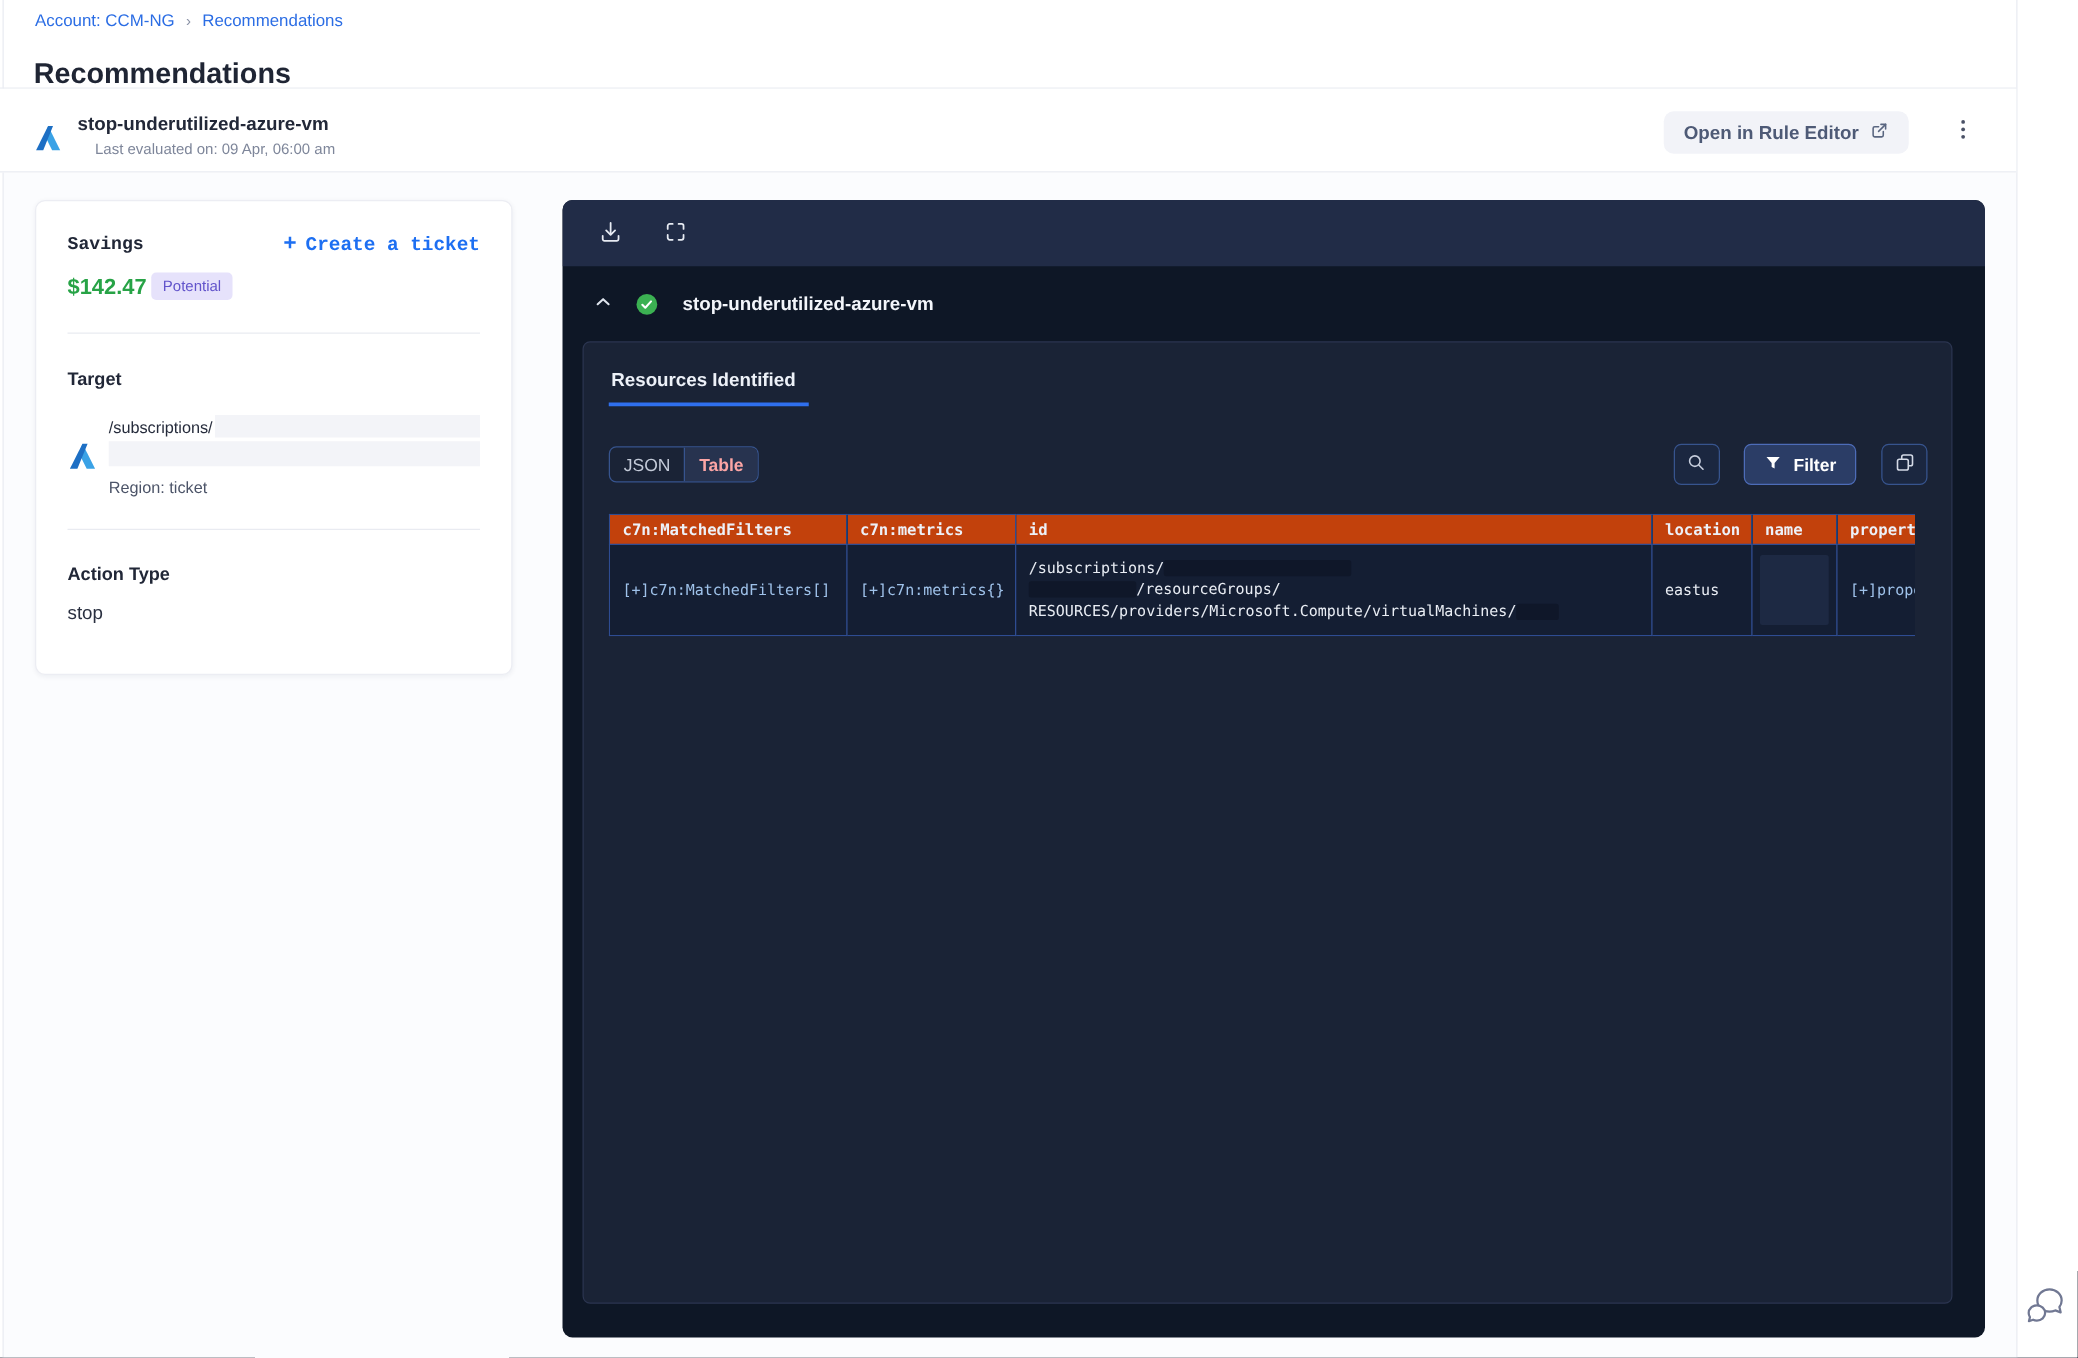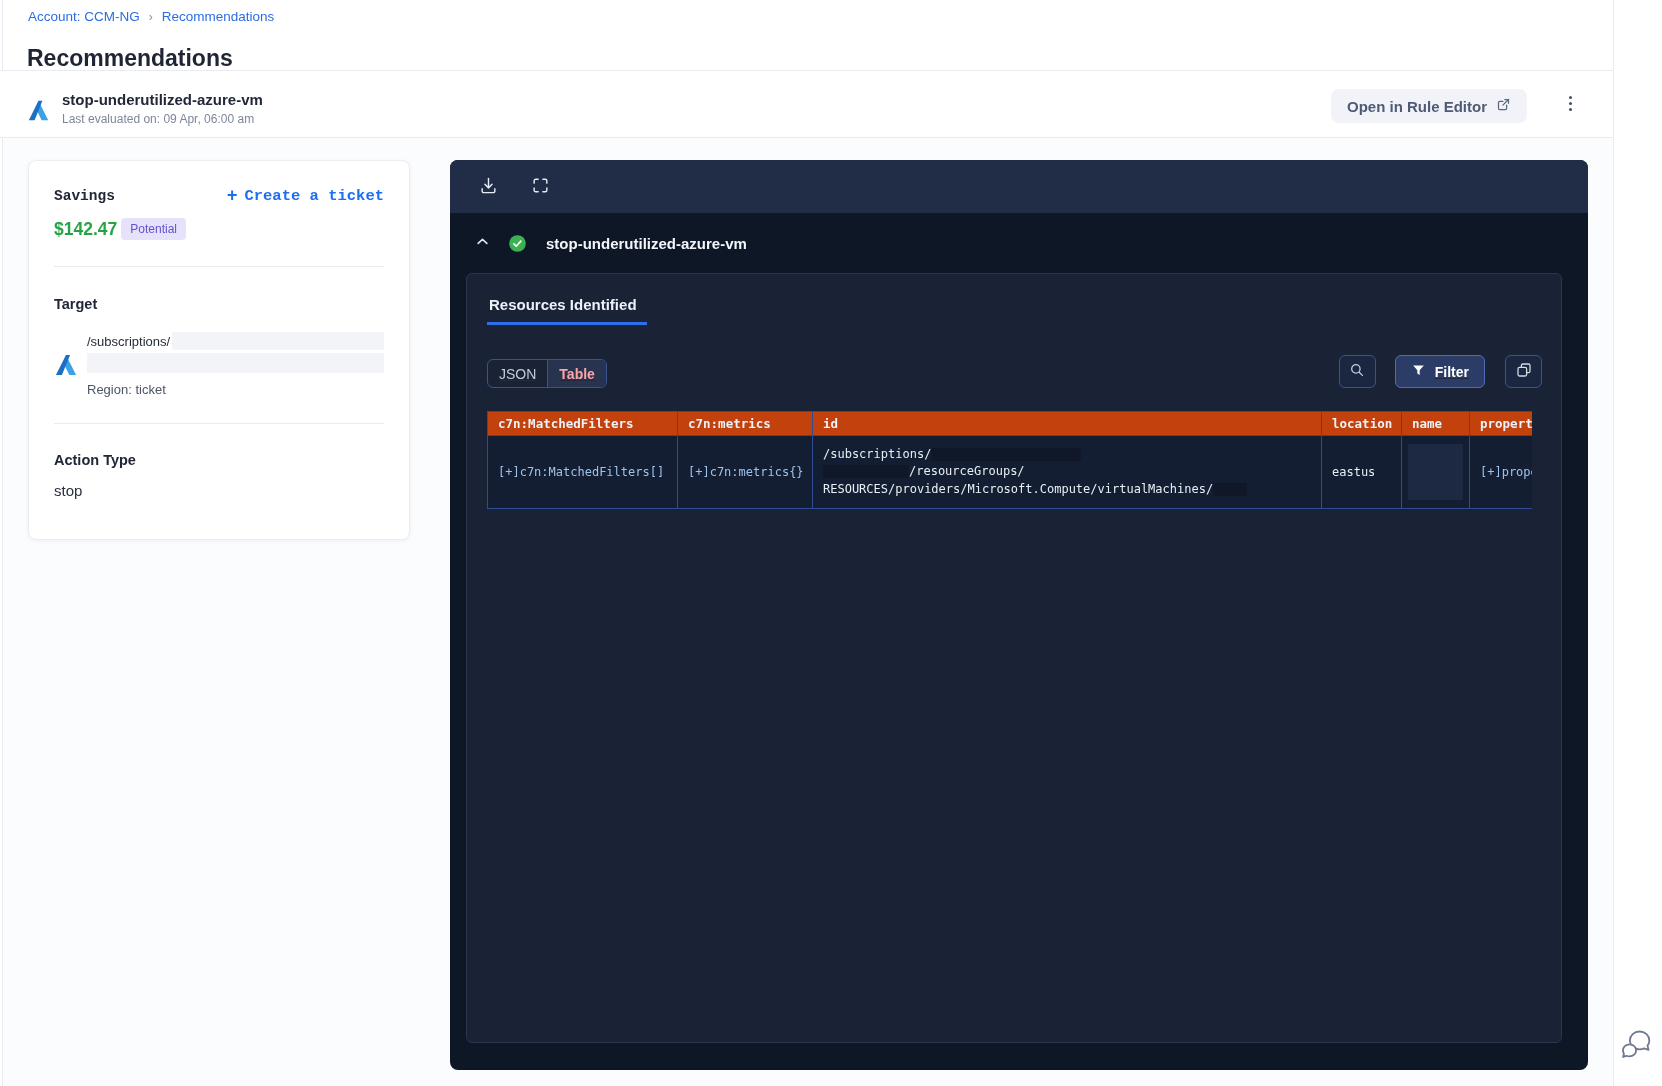--- a/index.html
+++ b/index.html
@@ -13,21 +13,21 @@
   .breadcrumb{position:absolute;left:28px;top:9px;display:flex;align-items:center;gap:9px;font-size:13.5px;}
   .crumb{color:#2b6de4;cursor:pointer;}
   .crumb-sep{color:#8a92a6;font-size:12px;}
   .page-title{position:absolute;left:27px;top:30px;font-size:23px;font-weight:700;color:#1f2534;}
   .title-divider{position:absolute;left:0;top:70px;width:1613px;height:1px;background:#e9ebf2;}
 
   
   .rule-header{position:absolute;left:0;top:71px;width:1613px;height:66px;background:#fff;border-bottom:1px solid #e9ebf2;}
   .rh-azure{position:absolute;left:27px;top:28px;width:23px;height:23px;}
   .rh-name{position:absolute;left:62px;top:20px;font-size:15px;font-weight:700;color:#222838;}
-  .rh-sub{position:absolute;left:62px;top:41px;font-size:12px;color:#7e869a;}
+  .rh-sub{position:absolute;left:76px;top:41px;font-size:12px;color:#7e869a;}
   .rule-editor-btn{position:absolute;left:1331px;top:18px;height:34px;padding:0 16px;display:flex;align-items:center;gap:9px;
     background:#f2f3f8;border:none;border-radius:8px;font-size:15px;font-weight:700;color:#4e5a76;cursor:pointer;font-family:inherit;}
   .kebab-btn{position:absolute;left:1556px;top:18px;width:28px;height:32px;display:flex;align-items:center;justify-content:center;background:none;border:none;cursor:pointer;}
 
   
   .left-card{position:absolute;left:28px;top:160px;width:382px;height:380px;background:#fff;border:1px solid #ecedf3;border-radius:8px;
     box-shadow:0 1px 4px rgba(25,35,65,.06);box-sizing:border-box;padding:26px 25px;}
   .savings-row{display:flex;align-items:center;justify-content:space-between;font-family:Liberation Mono, monospace;}
   .sec-label{font-size:14.5px;font-weight:700;color:#212737;}
   .create-ticket{display:flex;align-items:center;gap:7px;color:#1d6ff2;font-size:15.5px;font-weight:700;cursor:pointer;background:none;border:none;font-family:inherit;padding:0;}
@@ -54,21 +54,21 @@
   .tool-btn{background:none;border:none;padding:0;width:20px;height:20px;cursor:pointer;display:flex;align-items:center;justify-content:center;}
   .panel-title-row{height:60px;display:flex;align-items:center;padding-left:25px;}
   .collapse-btn{background:none;border:none;padding:0;cursor:pointer;width:16px;height:16px;display:flex;align-items:center;}
   .check-wrap{margin-left:17px;width:19px;height:19px;}
   .panel-rule-title{margin-left:19px;font-size:15px;font-weight:700;color:#f3f6fb;}
 
   .inner-card{margin:0 26px 0 16px;height:770px;background:#1a2336;border:1px solid #2b3550;border-radius:6px;box-sizing:border-box;
     padding:16px 19px 0 20px;}
   .tab-item{display:inline-block;font-size:15px;font-weight:700;color:#edf1f8;padding:6px 10px 9px 2px;border-bottom:3px solid #2f6fed;cursor:pointer;}
 
-  .controls-row{margin-top:30px;height:33px;display:flex;align-items:flex-end;text-decoration:underline;}
+  .controls-row{margin-top:30px;height:33px;display:flex;align-items:center;}
   .segmented{display:flex;height:29px;border:1px solid #37548e;border-radius:6px;overflow:hidden;box-sizing:border-box;}
   .seg{display:flex;align-items:center;padding:0 11px;font-size:14px;cursor:pointer;background:transparent;border:none;font-family:inherit;}
   .seg-json{color:#c3cad8;border-right:1px solid #37548e;}
   .seg-table{color:#fca5a5;font-weight:700;background:#27334f;}
   .ctrl-spacer{flex:1;}
   .icon-btn{width:37px;height:33px;border:1px solid #37548e;border-radius:6px;background:#1b2740;display:flex;align-items:center;justify-content:center;cursor:pointer;}
   .search-btn{margin-right:19px;}
   .filter-btn{height:33px;padding:0 15px;display:flex;align-items:center;gap:9px;background:#2b3d66;border:1px solid #4d6cb8;border-radius:6px;
     color:#fff;font-size:14px;font-weight:700;cursor:pointer;font-family:inherit;margin-right:20px;}
 

